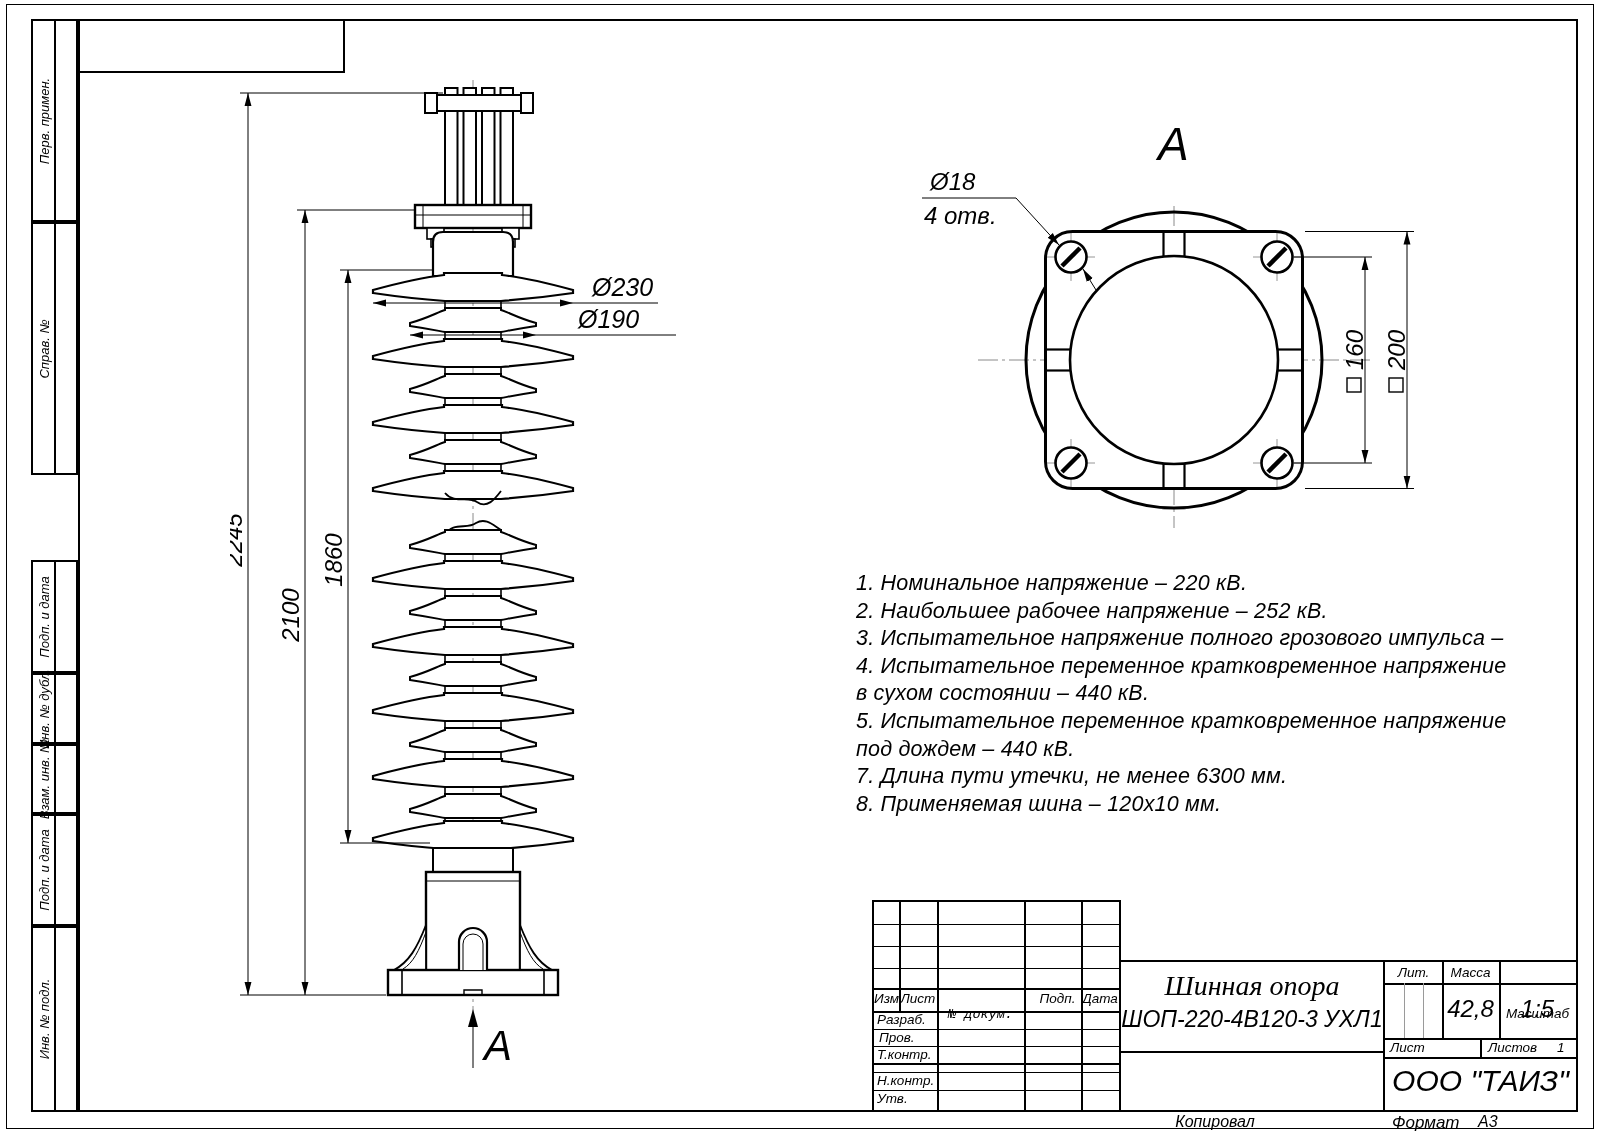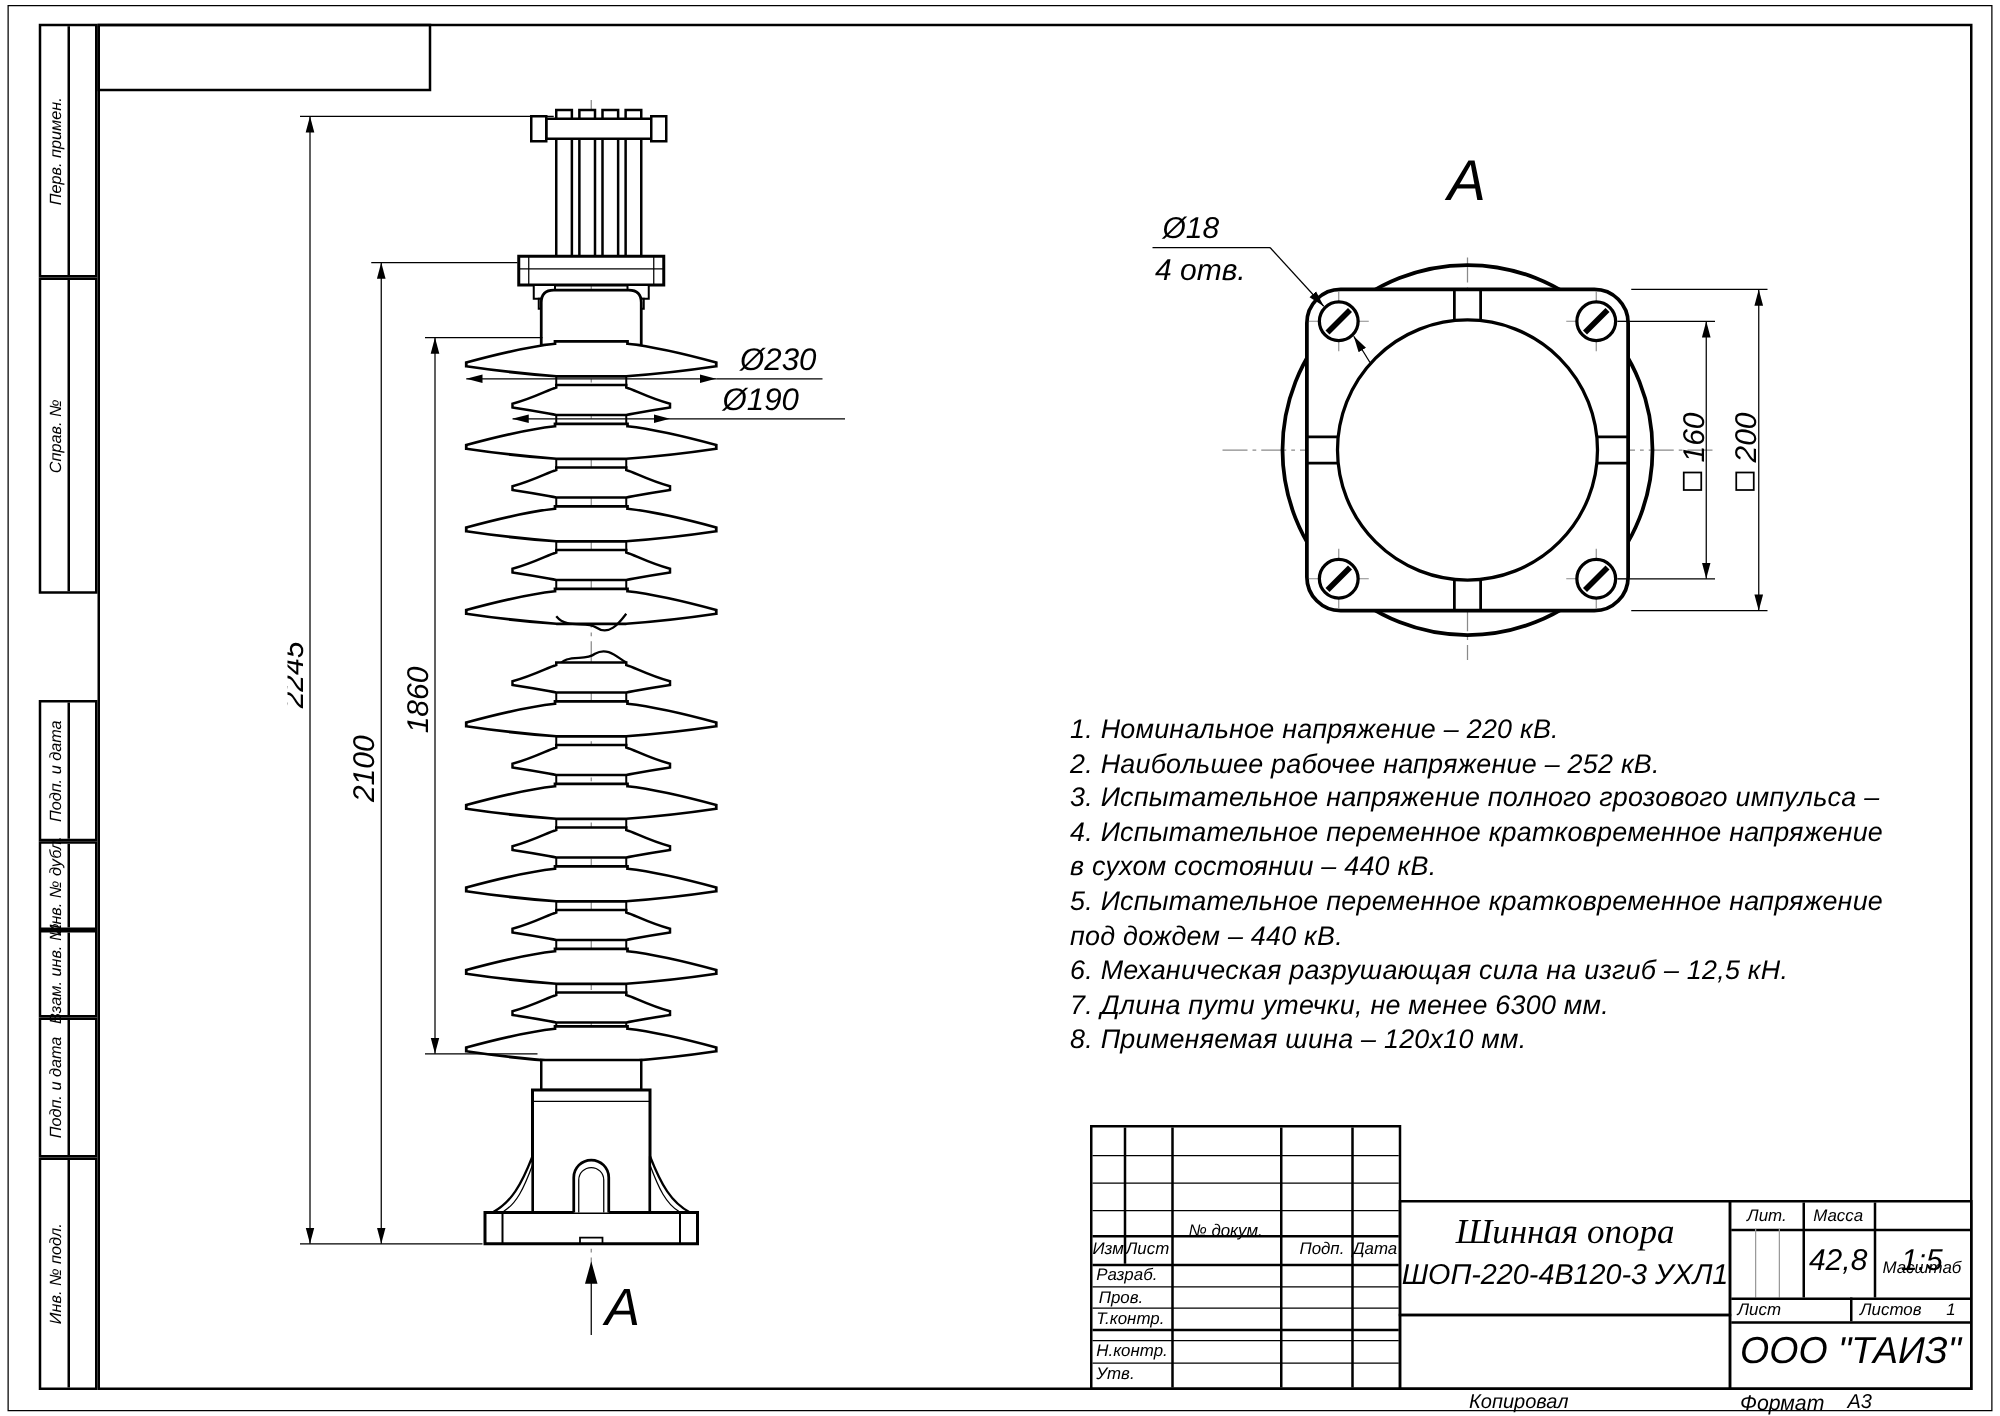--- a/index.html
+++ b/index.html
@@ -259,21 +259,20 @@
   </svg>
 
   <div class="notes">
     <div>1. Номинальное напряжение – 220 кВ.</div>
     <div>2. Наибольшее рабочее напряжение – 252 кВ.</div>
     <div>3. Испытательное напряжение полного грозового импульса –</div>
     <div>4. Испытательное переменное кратковременное напряжение</div>
     <div>в сухом состоянии – 440 кВ.</div>
     <div>5. Испытательное переменное кратковременное напряжение</div>
     <div>под дождем – 440 кВ.</div>
-    <div>6. Механическая разрушающая сила на изгиб – 12,5 кН.</div>
     <div>7. Длина пути утечки, не менее 6300 мм.</div>
     <div>8. Применяемая шина – 120x10 мм.</div>
   </div>
 
   <div class="box2" style="left:872px;top:900px;width:249px;height:212px;">
     <div class="vl2" style="left:25px;top:0;height:109px;"></div>
     <div class="vl2" style="left:63px;top:0;height:208px;"></div>
     <div class="vl2" style="left:150px;top:0;height:208px;"></div>
     <div class="vl2" style="left:207px;top:0;height:208px;"></div>
     <div class="hl" style="left:0;top:22px;width:245px;"></div>
@@ -281,21 +280,21 @@
     <div class="hl" style="left:0;top:66px;width:245px;"></div>
     <div class="hl2" style="left:0;top:86px;width:245px;"></div>
     <div class="hl2" style="left:0;top:109px;width:245px;"></div>
     <div class="hl" style="left:0;top:127px;width:245px;"></div>
     <div class="hl" style="left:0;top:144px;width:245px;"></div>
     <div class="hl2" style="left:0;top:161px;width:245px;"></div>
     <div class="hl" style="left:0;top:170px;width:245px;"></div>
     <div class="hl" style="left:0;top:188px;width:245px;"></div>
     <div class="tb-label-c" style="left:0;top:89px;width:25px;">Изм.</div>
     <div class="tb-label-c" style="left:25px;top:89px;width:38px;">Лист</div>
-    <div class="tb-label-c" style="left:63px;top:75px;width:87px;">№ докум.</div>
+    <div class="tb-label-c" style="left:63px;top:105px;width:87px;font-family:Liberation Mono, monospace;">№ докум.</div>
     <div class="tb-label-c" style="left:150px;top:89px;width:67px;">Подп.</div>
     <div class="tb-label-c" style="left:207px;top:89px;width:38px;">Дата</div>
     <div class="tb-label" style="left:3px;top:110px;">Разраб.</div>
     <div class="tb-label" style="left:5px;top:128px;font-style:italic;">Пров.</div>
     <div class="tb-label" style="left:3px;top:145px;">Т.контр.</div>
     <div class="tb-label" style="left:3px;top:171px;">Н.контр.</div>
     <div class="tb-label" style="left:3px;top:189px;">Утв.</div>
   </div>
 
   <div class="box2" style="left:1119px;top:960px;width:266px;height:93px;text-align:center;">

